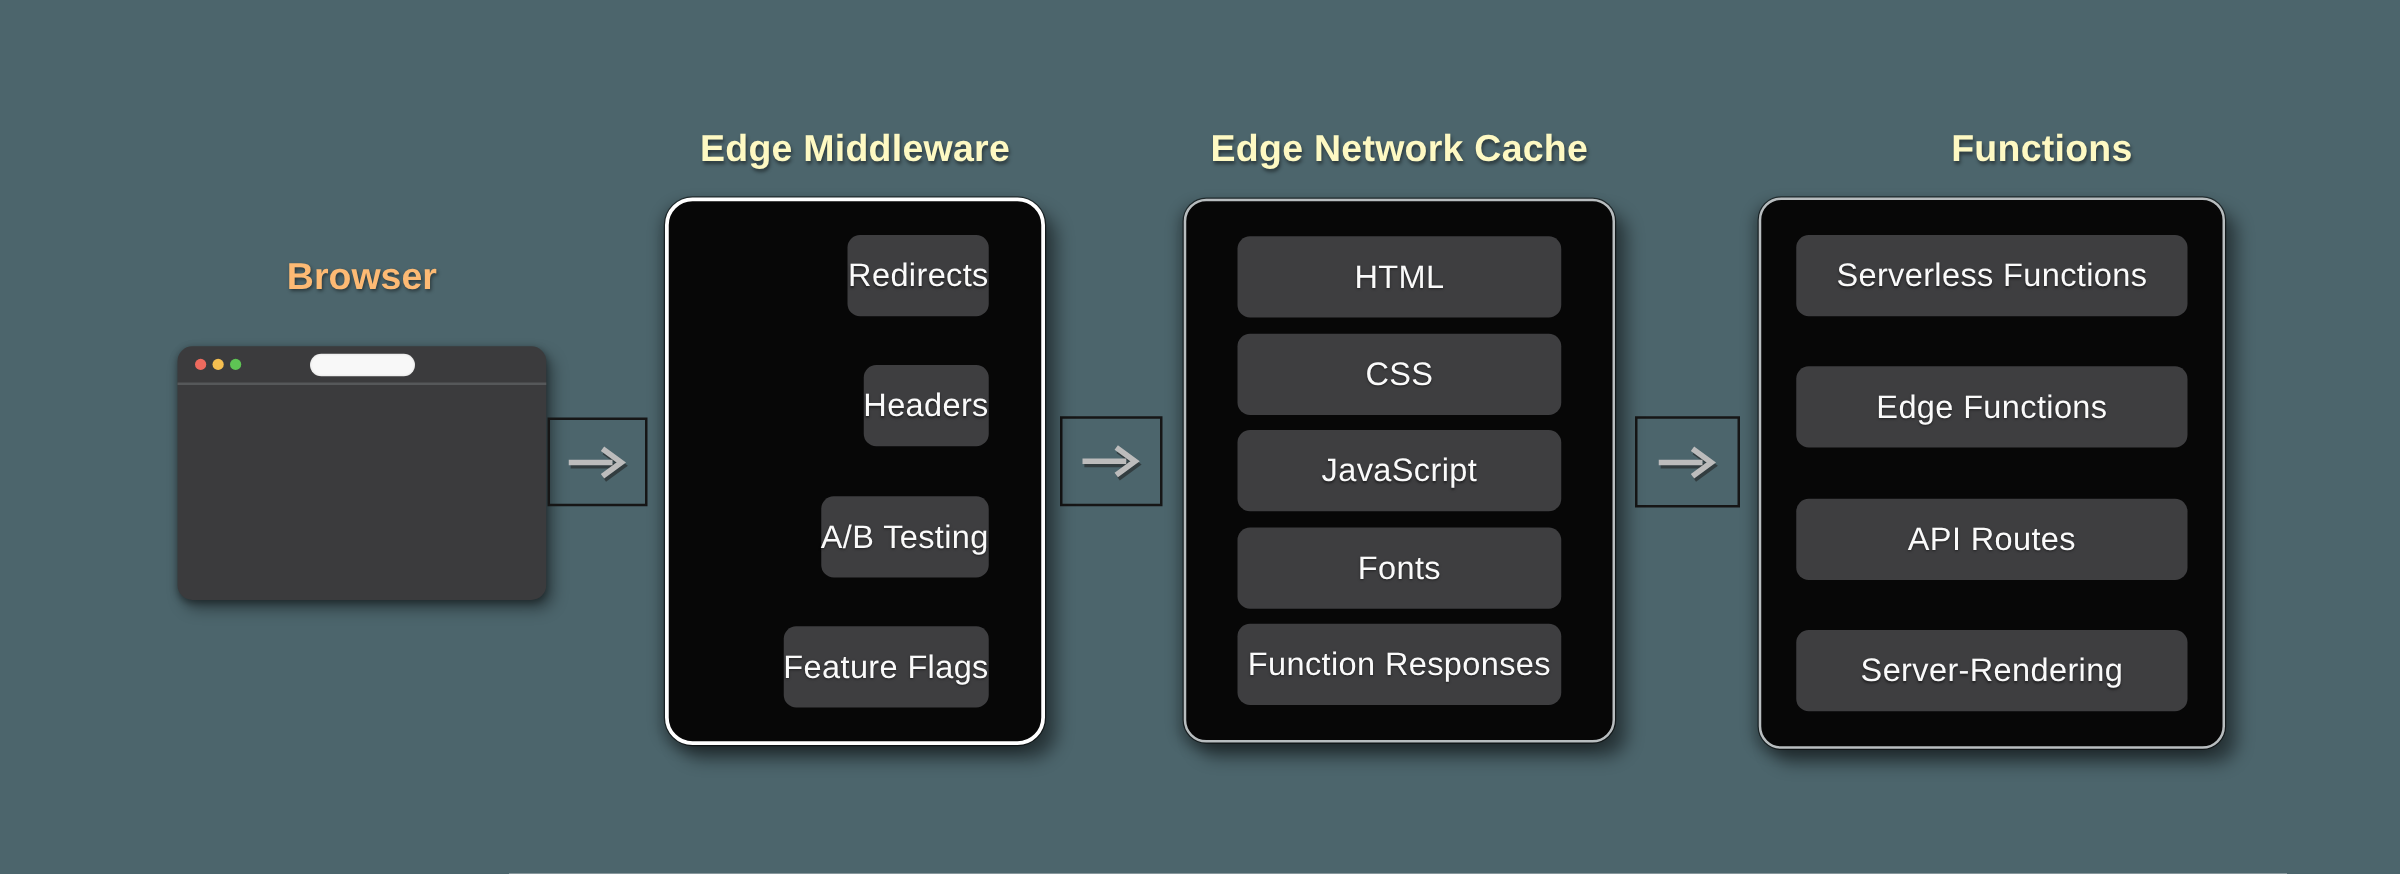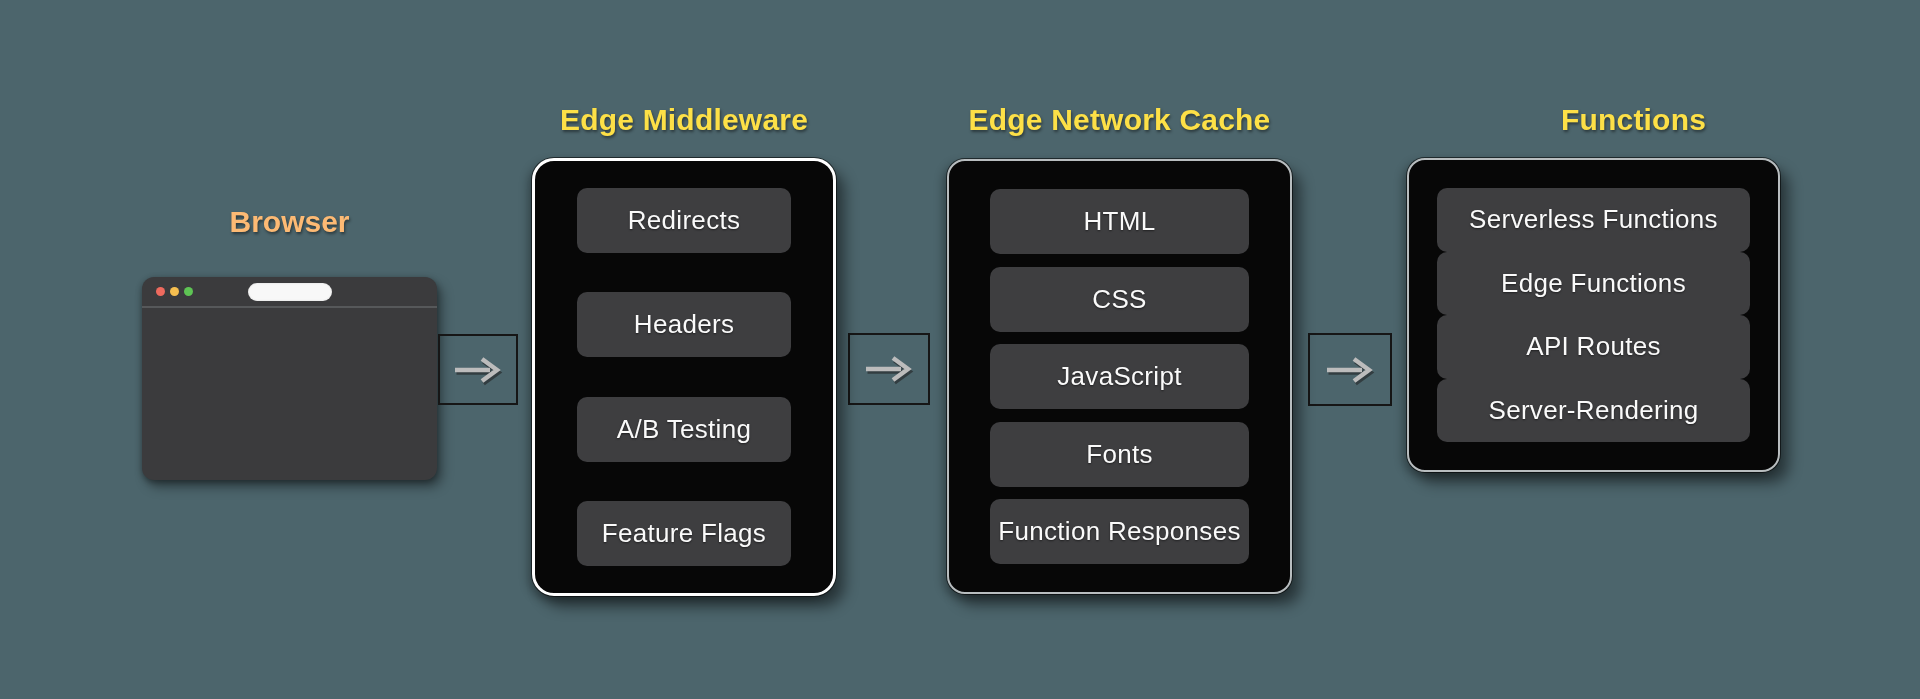--- a/index.html
+++ b/index.html
@@ -13,21 +13,21 @@
     overflow: hidden;
   }
 
   
   .section-title {
     position: absolute;
     top: 103px;
     font-size: 30px;
     font-weight: 700;
     line-height: 34px;
-    color: #fde047;
+    color: #fef9c3;
     text-align: center;
     text-shadow: 1px 2px 3px rgba(0,0,0,0.45);
     letter-spacing: 0.2px;
   }
   .browser-title {
     position: absolute;
     left: 142px; top: 205px; width: 295px;
     font-size: 30px; font-weight: 700; line-height: 34px;
     color: #fdba74; text-align: center;
     text-shadow: 1px 2px 3px rgba(0,0,0,0.45);
@@ -85,29 +85,30 @@
     display: flex;
     flex-direction: column;
     justify-content: space-between;
     box-shadow: 0 0 0 1px rgba(0,0,0,0.55), 9px 11px 14px rgba(0,0,0,0.45), -4px 4px 10px rgba(0,0,0,0.3);
   }
   .panel-a {
     left: 532px; top: 158px; width: 304px; height: 438px;
     border: 3px solid #ffffff;
     border-radius: 22px;
     padding: 27px 42px;
+    align-items: flex-end;
   }
   .panel-b {
     left: 947px; top: 159px; width: 345px; height: 435px;
     border: 2px solid #b8bdbf;
     border-radius: 18px;
     padding: 28px 41px;
   }
   .panel-c {
-    left: 1407px; top: 158px; width: 373px; height: 314px;
+    left: 1407px; top: 158px; width: 373px; height: 441px;
     border: 2px solid #b8bdbf;
     border-radius: 18px;
     padding: 28px 28px;
   }
 
   .pill {
     height: 65px;
     background: #3e3e40;
     border-radius: 10px;
     display: flex;

